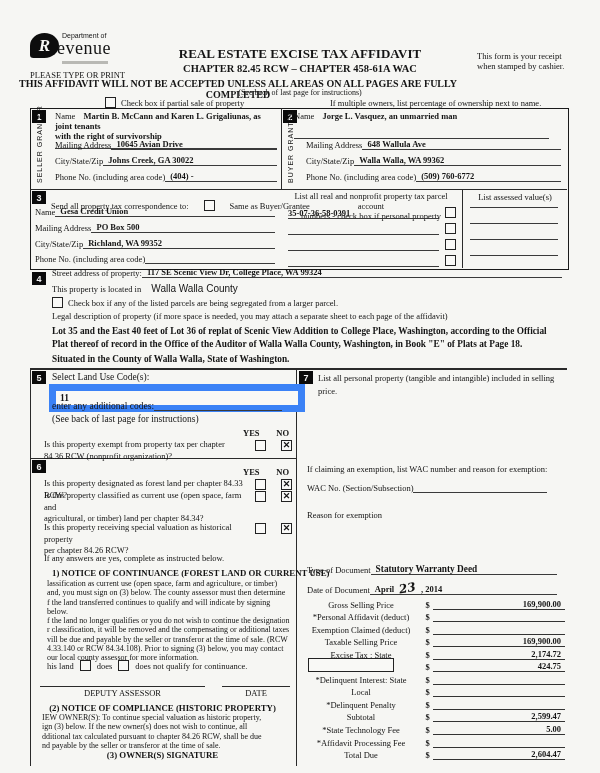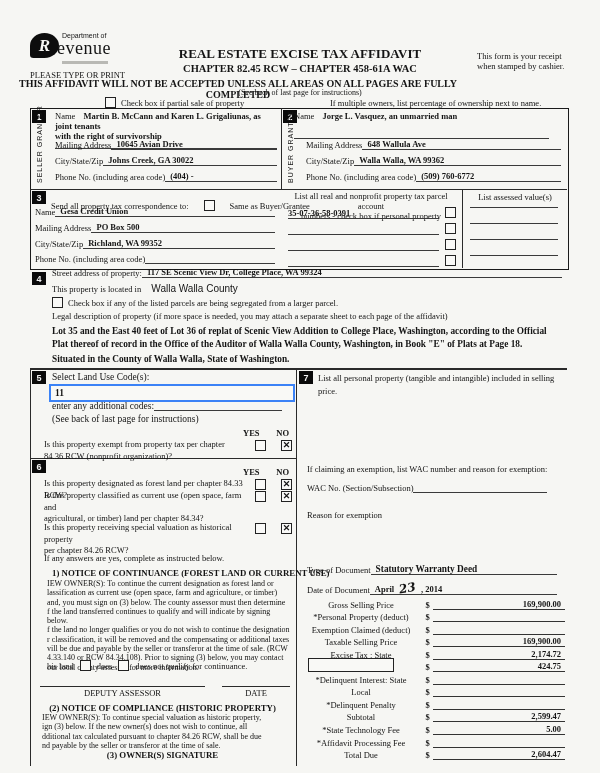--- a/index.html
+++ b/index.html
@@ -194,21 +194,21 @@
   <div class="abs b" style="left:52px;top:325px;width:510px;font-size:9.3px;line-height:13px">Lot 35 and the East 40 feet of Lot 36 of replat of Scenic View Addition to College Place, Washington, according to the Official Plat thereof of record in the Office of the Auditor of Walla Walla County, Washington, in Book "E" of Plats at Page 18.</div>
   <div class="abs b" style="left:52px;top:354px;font-size:9.3px">Situated in the County of Walla Walla, State of Washington.</div>
 
   <div class="line" style="left:30px;top:368px;width:537px;height:1.5px"></div>
   <div class="line" style="left:296px;top:368px;width:1px;height:398px"></div>
   <div class="line" style="left:30px;top:368px;width:1px;height:398px"></div>
   <div class="line" style="left:30px;top:458px;width:266px;height:1px"></div>
 
   <div class="numbox" style="left:32px;top:371px">5</div>
   <div class="abs" style="left:52px;top:372px;font-size:9.5px">Select Land Use Code(s):</div>
-  <div class="abs" style="left:49px;top:384px;width:238px;height:14px;border:2px solid #3b82f6;background:#f9f9f6;
+  <div class="abs" style="left:49px;top:384px;width:238px;height:14px;border:7px solid #3b82f6;background:#f9f9f6;
        display:flex;align-items:center;padding-left:4px;font-weight:bold;font-size:9.5px">11</div>
   <div class="r" style="left:52px;top:401px;width:230px">
     <span style="font-size:9.5px">enter any additional codes:</span>
       <span class="fill"></span>
   </div>
   <div class="abs" style="left:52px;top:414px;font-size:9.5px">(See back of last page for instructions)</div>
   <div class="abs b" style="left:243px;top:428px;width:46px;display:flex;justify-content:space-between;font-size:8.5px">
     <span>YES</span>
       <span>NO</span>
   </div>
@@ -246,21 +246,20 @@
       <div>Is this property receiving special valuation as historical property</div>
       <div>per chapter 84.26 RCW?</div>
     </div>
     <span class="cb"></span>
     <span class="cb" style="margin-left:15px">✕</span>
   </div>
   <div class="abs" style="left:44px;top:553px">If any answers are yes, complete as instructed below.</div>
 
   <div class="abs b" style="left:52px;top:568px;font-size:8.8px">1) NOTICE OF CONTINUANCE (FOREST LAND OR CURRENT USE)</div>
   <div class="abs small" style="left:47px;top:579px;width:246px">
-    <div>IEW OWNER(S): To continue the current designation as forest land or</div>
     <div>lassification as current use (open space, farm and agriculture, or timber)</div>
     <div>and, you must sign on (3) below. The county assessor must then determine</div>
     <div>f the land transferred continues to qualify and will indicate by signing below.</div>
     <div>f the land no longer qualifies or you do not wish to continue the designation</div>
     <div>r classification, it will be removed and the compensating or additional taxes</div>
     <div>vill be due and payable by the seller or transferor at the time of sale. (RCW</div>
     <div>4.33.140 or RCW 84.34.108). Prior to signing (3) below, you may contact</div>
     <div>our local county assessor for more information.</div>
   </div>
   <div class="abs" style="left:47px;top:660px;display:flex;align-items:center;gap:6px">
@@ -306,21 +305,21 @@
     <span class="fill" style="white-space:nowrap"><span class="b">April</span><span class="hand">23</span><span class="b">, 2014</span></span>
   </div>
 
   <div class="abs" style="left:300px;top:597px;width:265px">
     <div class="mrow">
       <span class="mlabel">Gross Selling Price</span>
         <span class="mdollar">$</span>
         <span class="mval">169,900.00</span>
     </div>
     <div class="mrow">
-      <span class="mlabel">*Personal Property (deduct)</span>
+      <span class="mlabel">*Personal Affidavit (deduct)</span>
         <span class="mdollar">$</span>
         <span class="mval"></span>
     </div>
     <div class="mrow">
       <span class="mlabel">Exemption Claimed (deduct)</span>
         <span class="mdollar">$</span>
         <span class="mval"></span>
     </div>
     <div class="mrow">
       <span class="mlabel">Taxable Selling Price</span>

